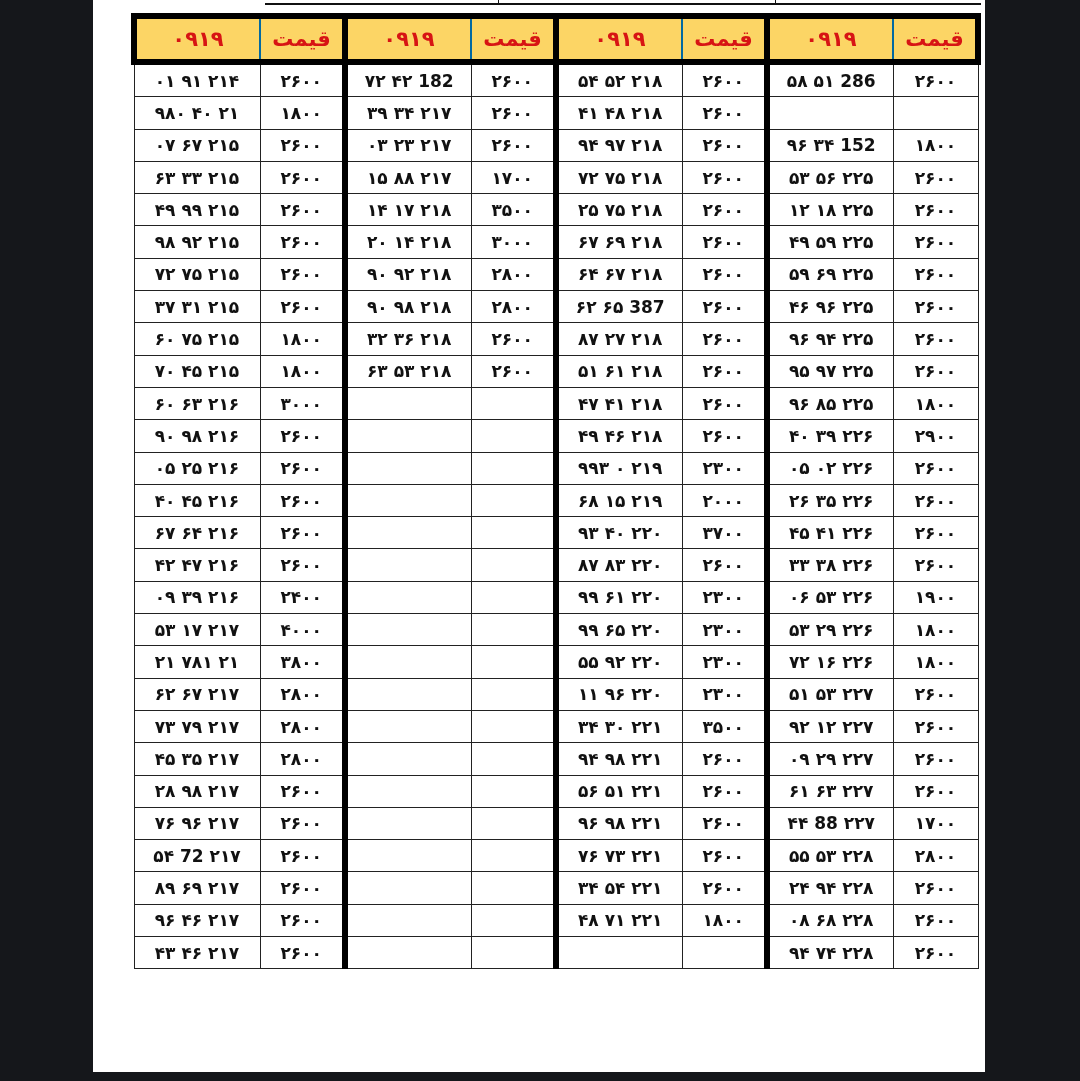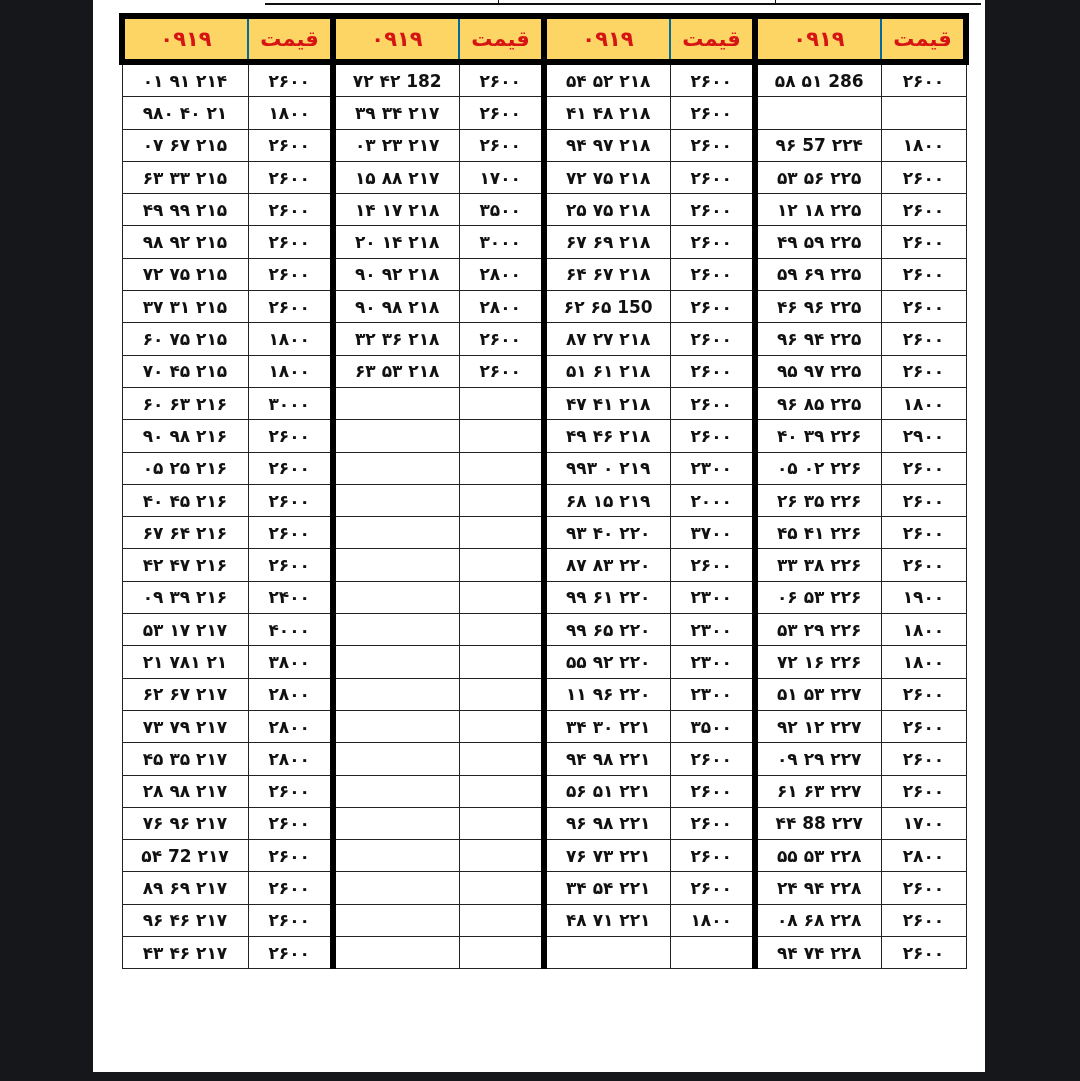--- a/index.html
+++ b/index.html
@@ -18,21 +18,21 @@
     position: absolute;
     left: 172px; top: 0;
     width: 716px; height: 3px;
     border-bottom: 2px solid #111;
   }
   .topstrip .div1 { position:absolute; left: 233px; top:0; width:1px; height:3px; background:#111; }
   .topstrip .div2 { position:absolute; left: 510px; top:0; width:1px; height:3px; background:#111; }
 
   table.grid {
     position: absolute;
-    left: 119px; top: 13px;
+    left: 131px; top: 13px;
     border-collapse: collapse;
     table-layout: fixed;
     font-family: "DejaVu Sans", sans-serif;
   }
   table.grid thead th {
     background: #fcd565;
     color: #d71414;
     font-weight: bold;
     font-size: 21px;
     height: 40px;
@@ -117,21 +117,21 @@
         <td class="num grp"></td>
         <td class="price lastcol"></td>
       </tr>
       <tr>
         <td class="num">۲۱۵ ۶۷ ۰۷</td>
         <td class="price">۲۶۰۰</td>
         <td class="num grp">۲۱۷ ۲۳ ۰۳</td>
         <td class="price">۲۶۰۰</td>
         <td class="num grp">۲۱۸ ۹۷ ۹۴</td>
         <td class="price">۲۶۰۰</td>
-        <td class="num grp">۲۲۴ 57 ۹۶</td>
+        <td class="num grp">152 ۳۴ ۹۶</td>
         <td class="price lastcol">۱۸۰۰</td>
       </tr>
       <tr>
         <td class="num">۲۱۵ ۳۳ ۶۳</td>
         <td class="price">۲۶۰۰</td>
         <td class="num grp">۲۱۷ ۸۸ ۱۵</td>
         <td class="price">۱۷۰۰</td>
         <td class="num grp">۲۱۸ ۷۵ ۷۲</td>
         <td class="price">۲۶۰۰</td>
         <td class="num grp">۲۲۵ ۵۶ ۵۳</td>
@@ -165,21 +165,21 @@
         <td class="num grp">۲۱۸ ۶۷ ۶۴</td>
         <td class="price">۲۶۰۰</td>
         <td class="num grp">۲۲۵ ۶۹ ۵۹</td>
         <td class="price lastcol">۲۶۰۰</td>
       </tr>
       <tr>
         <td class="num">۲۱۵ ۳۱ ۳۷</td>
         <td class="price">۲۶۰۰</td>
         <td class="num grp">۲۱۸ ۹۸ ۹۰</td>
         <td class="price">۲۸۰۰</td>
-        <td class="num grp">150 ۶۵ ۶۲</td>
+        <td class="num grp">387 ۶۵ ۶۲</td>
         <td class="price">۲۶۰۰</td>
         <td class="num grp">۲۲۵ ۹۶ ۴۶</td>
         <td class="price lastcol">۲۶۰۰</td>
       </tr>
       <tr>
         <td class="num">۲۱۵ ۷۵ ۶۰</td>
         <td class="price">۱۸۰۰</td>
         <td class="num grp">۲۱۸ ۳۶ ۳۲</td>
         <td class="price">۲۶۰۰</td>
         <td class="num grp">۲۱۸ ۲۷ ۸۷</td>

